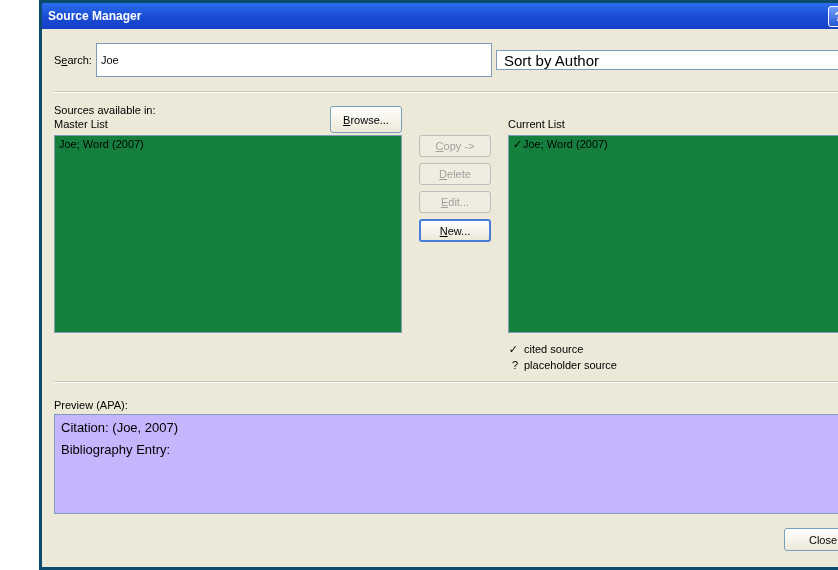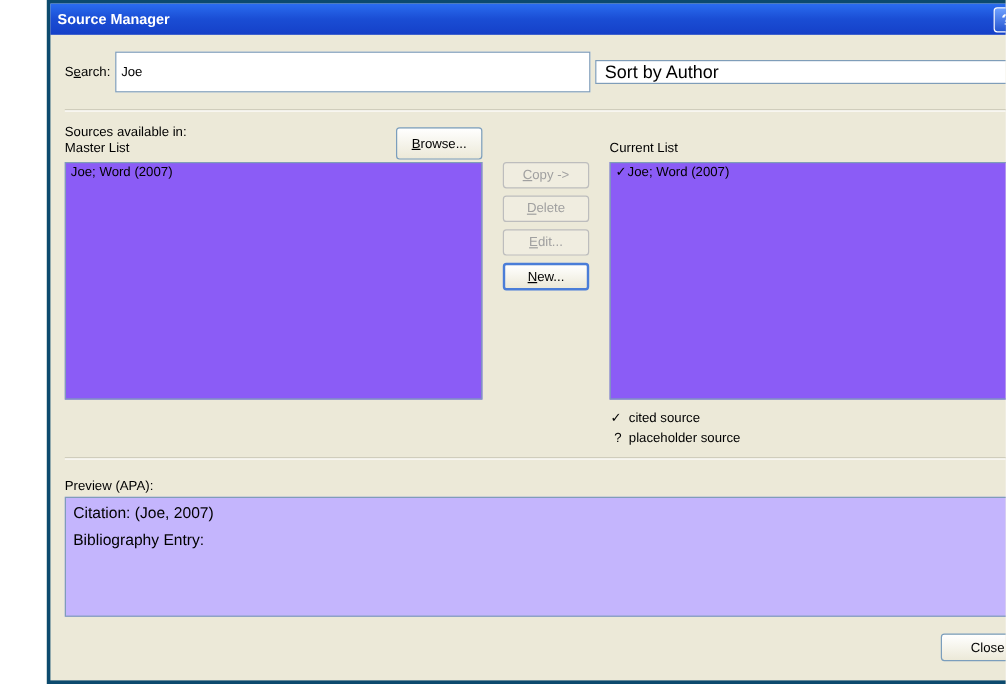--- a/index.html
+++ b/index.html
@@ -103,21 +103,21 @@
     border: 1px solid #7b9ebd;
     border-radius: 3px;
     font-family: inherit;
     font-size: 11px;
     cursor: pointer;
   }
   .browse-btn .u { text-decoration: underline; }
   .listbox {
     height: 198px;
     border: 1px solid #7f9db9;
-    background: #8b5cf6;
+    background: #15803d;
     margin-top: 2px;
     overflow-y: scroll;
     padding: 1px 2px;
   }
   .listbox .item {
     padding: 0 2px;
     line-height: 14px;
     white-space: nowrap;
   }
   .listbox .item .check {

